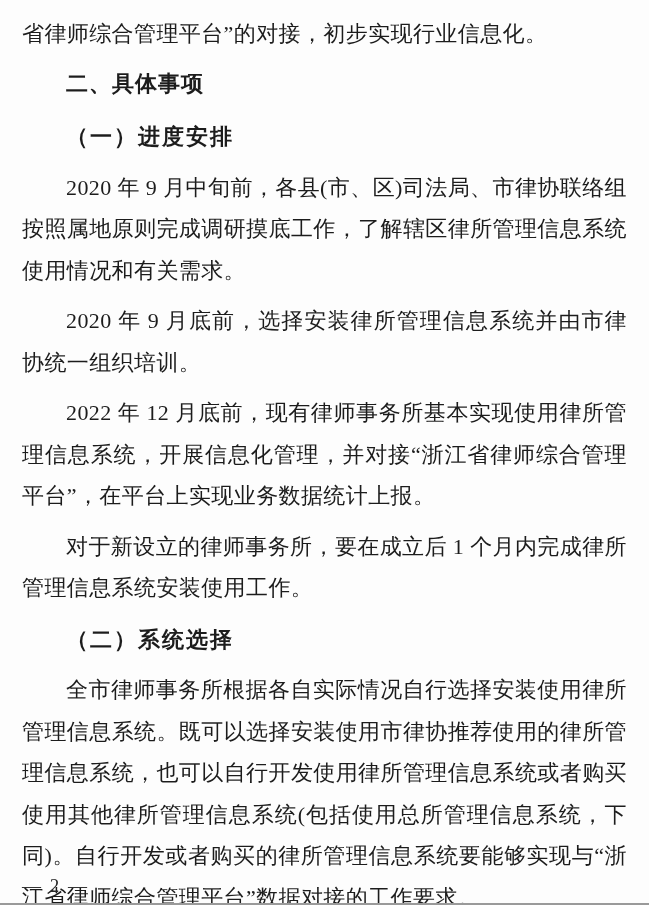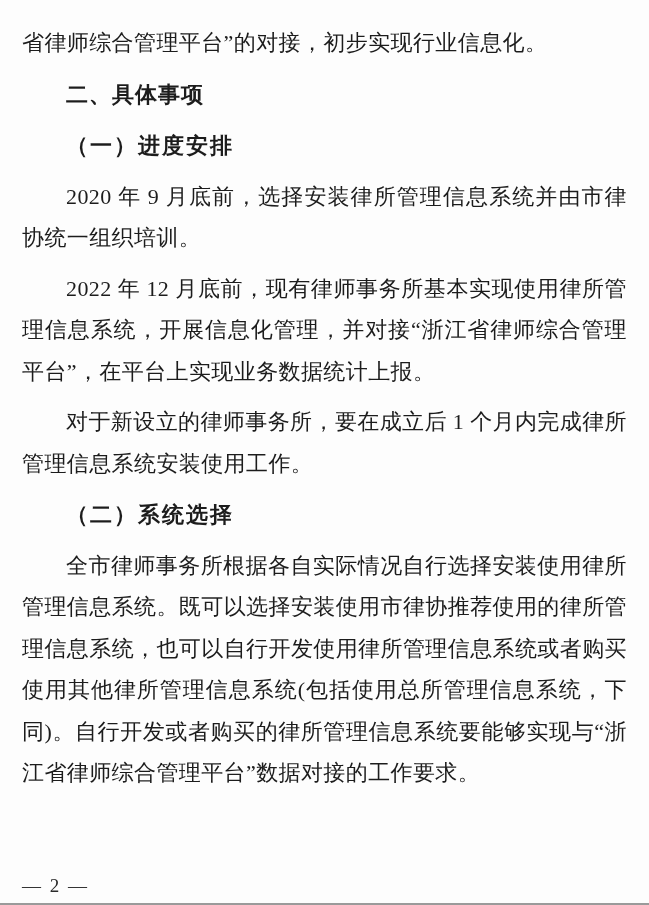--- a/index.html
+++ b/index.html
@@ -8,40 +8,40 @@
     background: #ffffff;
   }
   .page {
     position: relative;
     width: 649px;
     height: 905px;
     box-sizing: border-box;
     background: #fdfdfd;
     color: #1c1c1c;
     font-family: "Liberation Serif", "DejaVu Serif", serif;
-    padding: 22px 22px 0 22px;
+    padding: 13px 22px 0 22px;
     overflow: hidden;
   }
   .doc-block {
     margin: 0;
     font-size: 22px;
     line-height: 41.5px;
     letter-spacing: 0.4px;
     text-align: justify;
     text-justify: inter-character;
   }
   .continuation-line {
     text-indent: 0;
   }
   .body-para {
     text-indent: 2em;
     margin-top: 9px;
   }
   .heading-1 {
-    font-family: Liberation Sans, sans-serif;
+    font-family: Liberation Mono, monospace;
     font-weight: bold;
     text-indent: 2em;
     margin-top: 10px;
     letter-spacing: 1px;
   }
   .heading-2 {
     text-indent: 2em;
     margin-top: 10px;
     font-weight: 700;
     letter-spacing: 2px;
@@ -67,20 +67,21 @@
 <body>
 
 <div class="page">
 
   <p class="doc-block continuation-line">省律师综合管理平台”的对接，初步实现行业信息化。</p>
 
   <p class="doc-block heading-1">二、具体事项</p>
 
   <p class="doc-block heading-2">（一）进度安排</p>
 
+  <p class="doc-block body-para">2020 年 9 月中旬前，各县(市、区)司法局、市律协联络组按照属地原则完成调研摸底工作，了解辖区律所管理信息系统使用情况和有关需求。</p>
 
   <p class="doc-block body-para">2020 年 9 月底前，选择安装律所管理信息系统并由市律协统一组织培训。</p>
 
   <p class="doc-block body-para">2022 年 12 月底前，现有律师事务所基本实现使用律所管理信息系统，开展信息化管理，并对接“浙江省律师综合管理平台”，在平台上实现业务数据统计上报。</p>
 
   <p class="doc-block body-para">对于新设立的律师事务所，要在成立后 1 个月内完成律所管理信息系统安装使用工作。</p>
 
   <p class="doc-block heading-2">（二）系统选择</p>
 
   <p class="doc-block body-para">全市律师事务所根据各自实际情况自行选择安装使用律所管理信息系统。既可以选择安装使用市律协推荐使用的律所管理信息系统，也可以自行开发使用律所管理信息系统或者购买使用其他律所管理信息系统(包括使用总所管理信息系统，下同)。自行开发或者购买的律所管理信息系统要能够实现与“浙江省律师综合管理平台”数据对接的工作要求。</p>

